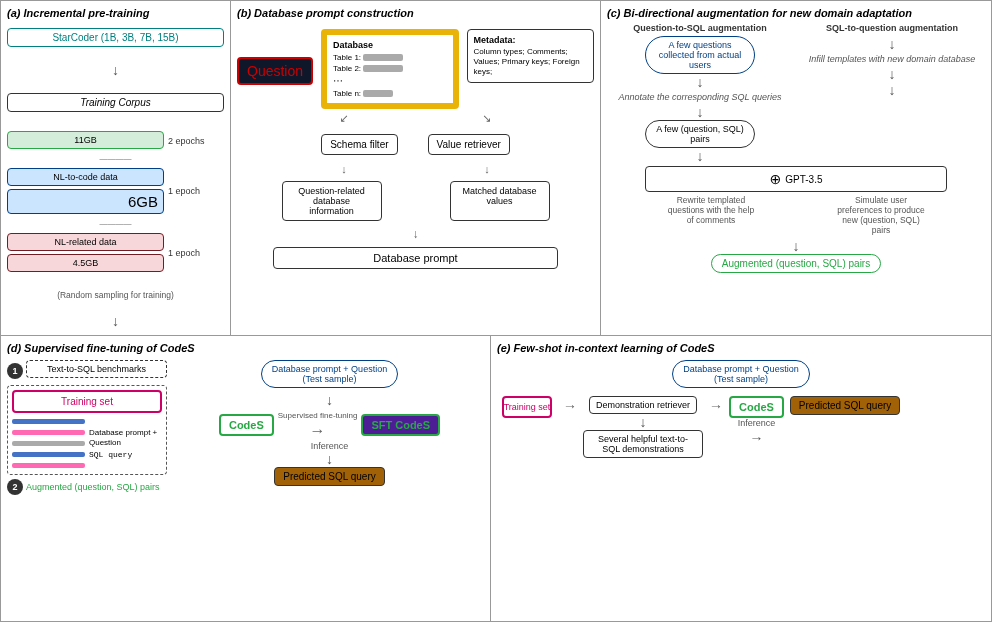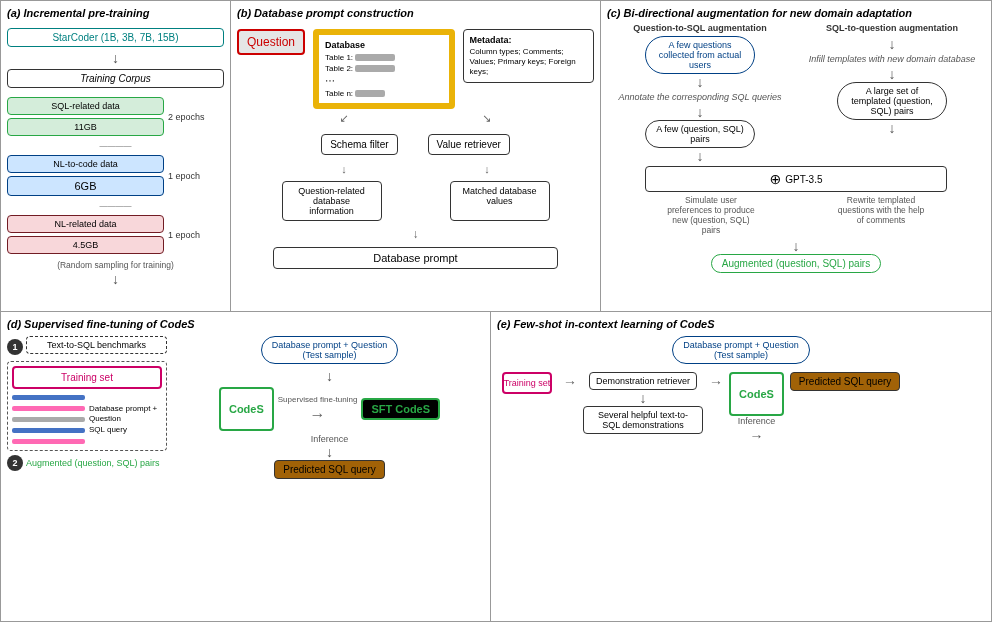--- a/index.html
+++ b/index.html
@@ -97,20 +97,21 @@
       line-height: 1;
       margin: 1px 0;
     }
 
     
     .panel-a-content {
       display: flex;
       flex-direction: column;
       align-items: center;
       margin-top: 4px;
+      gap: 12px;
     }
     .data-row {
       display: flex;
       align-items: center;
       width: 100%;
       margin: 1px 0;
     }
     .data-box-wrap {
       flex: 1;
     }
@@ -132,23 +133,24 @@
       gap: 8px;
       align-items: flex-start;
       margin-top: 4px;
       width: 100%;
     }
     .question-box {
       border: 2px solid #cc0000;
       border-radius: 4px;
       padding: 4px 8px;
       color: #cc0000;
-      font-size: 12px;
-      background: #e5e5e5;
+      font-size: 14px;
+      background: #0f172a;
       white-space: nowrap;
+      margin-top: 28px;
     }
     .database-box {
       border: 6px solid #eab308;
       border-radius: 4px;
       padding: 4px 6px;
       font-size: 9px;
       line-height: 1.4;
       flex: 1;
     }
     .metadata-box {
@@ -308,34 +310,34 @@
       height: 5px;
       border-radius: 2px;
       margin: 2px 0;
     }
     .line-blue { background: #4472c4; }
     .line-pink { background: #ff69b4; }
     .line-grey { background: #aaa; }
     .codes-box {
       border: 2px solid #28a745;
       border-radius: 4px;
-      padding: 14px 8px;
-      font-size: 11px;
-      color: #28a745;
-      font-weight: bold;
-      background: white;
-    }
-    .sft-box {
-      border: 2px solid #28a745;
-      border-radius: 4px;
       padding: 3px 8px;
       font-size: 11px;
       color: #28a745;
       font-weight: bold;
-      background: #000000;
+      background: white;
+    }
+    .sft-box {
+      border: 2px solid #28a745;
+      border-radius: 4px;
+      padding: 3px 8px;
+      font-size: 11px;
+      color: #28a745;
+      font-weight: bold;
+      background: #4c1d95;
     }
     .predicted-box {
       border: 1px solid #333;
       border-radius: 4px;
       padding: 3px 8px;
       font-size: 10px;
       text-align: center;
       background: #a16207;
     }
     .fine-tuning-label {
@@ -438,30 +440,29 @@
 
     <div class="panel-a">
       <div class="panel-title">(a) Incremental pre-training</div>
       <div class="panel-a-content">
         <div class="box box-teal" style="width:100%; font-size:10px;">StarCoder (1B, 3B, 7B, 15B)</div>
         <div class="arrow-down">↓</div>
         <div class="box" style="width:100%; font-size:10px; font-style:italic;">Training Corpus</div>
         <div style="width:100%; margin-top:2px;">
           <div class="data-row">
             <div class="data-box-wrap">
-              <div class="box box-green-bg" style="font-size:9px;">SQL-related data</div>
               <div class="box box-green-bg" style="font-size:9px; margin-top:1px;">11GB</div>
             </div>
             <div class="epoch-wrap">2 epochs</div>
           </div>
           <div style="margin:2px 0; font-size:8px; text-align:center; color:#666;">————</div>
           <div class="data-row">
             <div class="data-box-wrap">
               <div class="box box-blue-bg" style="font-size:9px;">NL-to-code data</div>
-              <div class="box box-blue-bg" style="font-size:11px; margin-top:1px;">6GB</div>
+              <div class="box box-blue-bg" style="font-size:15px; margin-top:1px;text-align:right;">6GB</div>
             </div>
             <div class="epoch-wrap">1 epoch</div>
           </div>
           <div style="margin:2px 0; font-size:8px; text-align:center; color:#666;">————</div>
           <div class="data-row">
             <div class="data-box-wrap">
               <div class="box box-pink-bg" style="font-size:9px;">NL-related data</div>
               <div class="box box-pink-bg" style="font-size:9px; margin-top:1px;">4.5GB</div>
             </div>
             <div class="epoch-wrap">1 epoch</div>
@@ -550,35 +551,32 @@
             <span>A few (question, SQL) pairs</span>
           </div>
           <div class="arrow-down">↓</div>
         </div>
 
         <div class="sub-panel">
           <div class="sub-title">SQL-to-question augmentation</div>
           <div class="arrow-down">↓</div>
           <div class="italic-note">Infill templates with new domain database</div>
           <div class="arrow-down">↓</div>
-          <div class="rounded-box" style="font-size:9px; max-width:110px;">
-            <span>A large set of templated (question, SQL) pairs</span>
-          </div>
           <div class="arrow-down">↓</div>
         </div>
       </div>
 
       <div style="display:flex; flex-direction:column; align-items:center; margin-top:2px;">
         <div class="gpt-box" style="width:80%; justify-content:center;">
           <span class="gpt-icon">⊕</span>
           <span>GPT-3.5</span>
         </div>
         <div style="display:flex; width:90%; justify-content:space-around; margin:2px 0;">
+          <div class="small-note" style="max-width:90px;">Rewrite templated questions with the help of comments</div>
           <div class="small-note" style="max-width:90px;">Simulate user preferences to produce new (question, SQL) pairs</div>
-          <div class="small-note" style="max-width:90px;">Rewrite templated questions with the help of comments</div>
         </div>
         <div class="arrow-down">↓</div>
         <div class="augmented-box">Augmented (question, SQL) pairs</div>
       </div>
     </div>
 
   </div>
 
   <div class="bottom-row">
 
@@ -596,21 +594,21 @@
             <div style="display:flex; gap:4px; margin-top:2px;">
               <div style="display:flex; flex-direction:column; gap:2px; flex:1;">
                 <div class="line line-blue"></div>
                 <div class="line line-pink"></div>
                 <div class="line line-grey"></div>
                 <div class="line line-blue"></div>
                 <div class="line line-pink"></div>
               </div>
               <div style="display:flex; flex-direction:column; gap:2px; flex:1; font-size:8px; justify-content:center;">
                 <div style="font-size:8px; line-height:1.2;">Database prompt + Question</div>
-                <div style="font-size:8px;">SQL query</div>
+                <div style="font-size:8px;font-family:Liberation Mono, monospace;">SQL query</div>
               </div>
             </div>
           </div>
           <div style="display:flex; align-items:center; gap:3px; margin-top:4px;">
             <div class="circle-badge">2</div>
             <div class="augmented-green" style="font-size:9px;">Augmented (question, SQL) pairs</div>
           </div>
         </div>
 
         <div class="d-right">

